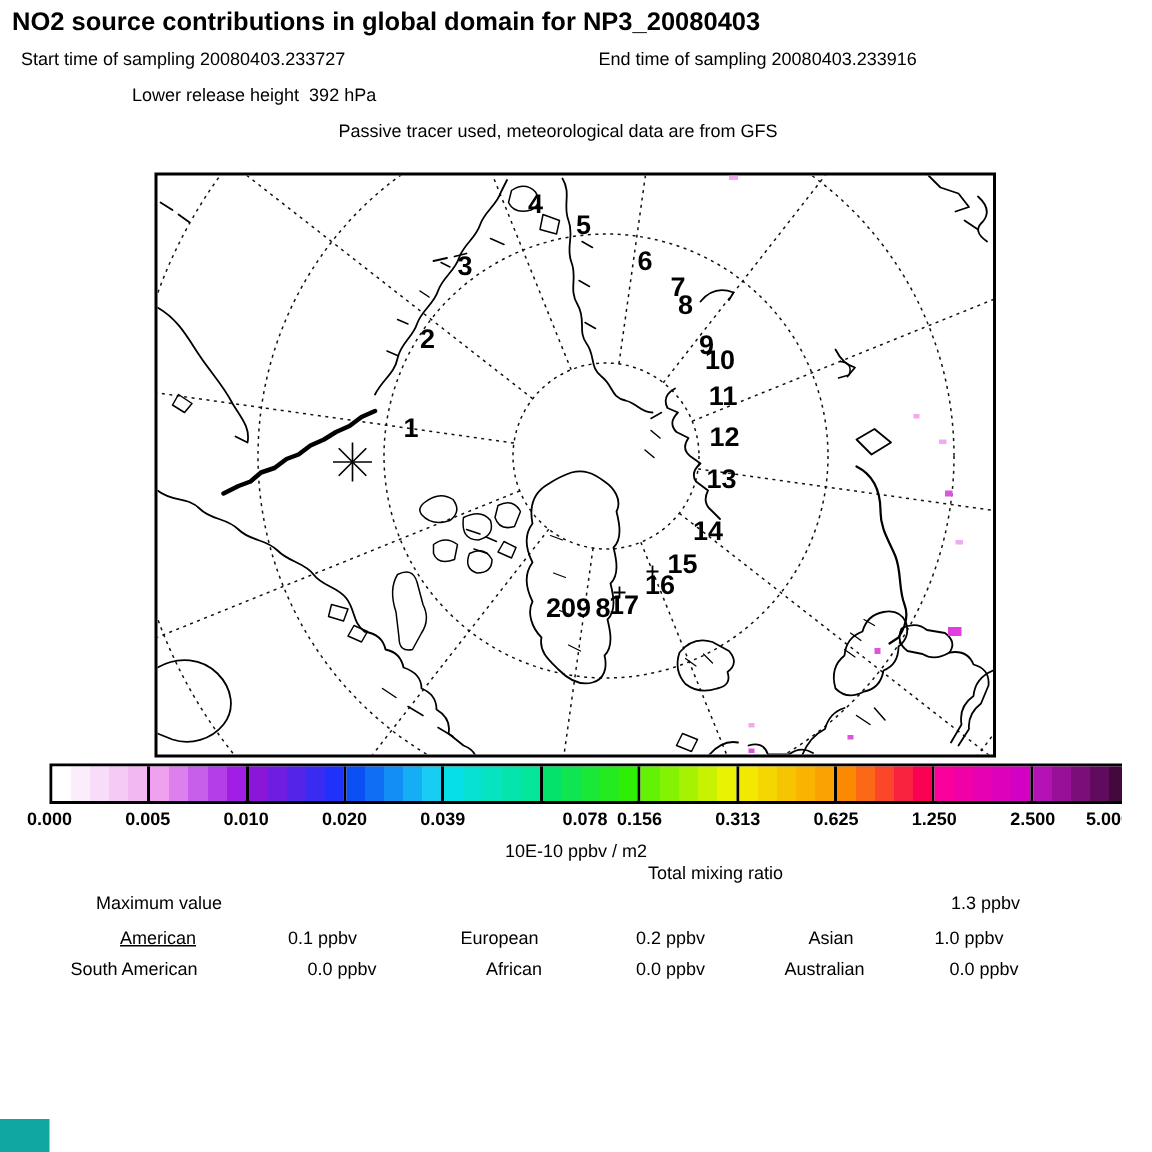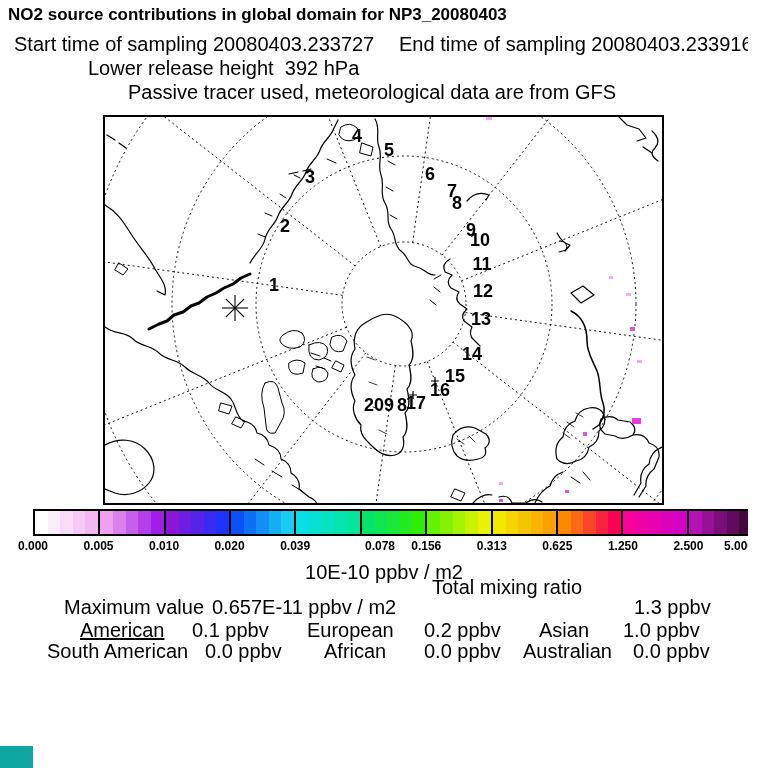--- a/index.html
+++ b/index.html
@@ -1,18 +1,18 @@
 <!DOCTYPE html>
 <html><head>
 <meta charset="utf-8">
 <style>
   html,body{margin:0;padding:0;background:#fff;}
   #page{position:relative;width:748px;height:768px;background:#fff;overflow:hidden;
         font-family:"Liberation Sans",sans-serif;color:#000;}
-  .t{position:absolute;white-space:pre;font-size:20px;line-height:1.1;}
+  .t{position:absolute;white-space:pre;font-size:12px;line-height:1.1;}
   .title{font-weight:bold;font-size:17px;}
   .center{transform:translateX(-50%);}
   #mapwrap{position:absolute;left:103px;top:115px;width:557px;height:386px;
            border:2px solid #000;box-sizing:content-box;background:#fff;}
   #mapsvg{display:block;}
   #colorbar{position:absolute;left:33px;top:509px;width:717px;height:23px;
             border:2px solid #000;display:flex;}
   .cbseg{flex:1 1 0;border-right:2px solid #000;}
   .cbseg:last-child{border-right:none;}
   .tick{position:absolute;top:539px;font-weight:bold;font-size:12px;transform:translateX(-50%);white-space:pre;}
@@ -156,32 +156,31 @@
       <div class="cbseg" style="background: linear-gradient(to right, rgb(251, 138, 1) 0%, rgb(251, 138, 1) 20%, rgb(251, 104, 22) 20%, rgb(251, 104, 22) 40%, rgb(251, 70, 42) 40%, rgb(251, 70, 42) 60%, rgb(250, 35, 63) 60%, rgb(250, 35, 63) 80%, rgb(250, 1, 83) 80%, rgb(250, 1, 83) 100%);"></div>
       <div class="cbseg" style="background: linear-gradient(to right, rgb(250, 1, 157) 0%, rgb(250, 1, 157) 20%, rgb(240, 1, 167) 20%, rgb(240, 1, 167) 40%, rgb(230, 1, 177) 40%, rgb(230, 1, 177) 60%, rgb(220, 1, 186) 60%, rgb(220, 1, 186) 80%, rgb(210, 1, 196) 80%, rgb(210, 1, 196) 100%);"></div>
       <div class="cbseg" style="background: linear-gradient(to right, rgb(181, 18, 181) 0%, rgb(181, 18, 181) 20%, rgb(153, 16, 152) 20%, rgb(153, 16, 152) 40%, rgb(124, 14, 122) 40%, rgb(124, 14, 122) 60%, rgb(96, 11, 93) 60%, rgb(96, 11, 93) 80%, rgb(67, 9, 63) 80%, rgb(67, 9, 63) 100%);"></div>
     </div>
   <div id="ticks">
       <span class="tick" style="left: 33px;">0.000</span>
       <span class="tick" style="left: 98.5455px;">0.005</span>
       <span class="tick" style="left: 164.091px;">0.010</span>
       <span class="tick" style="left: 229.636px;">0.020</span>
       <span class="tick" style="left: 295.182px;">0.039</span>
-      <span class="tick" style="left: 365px; padding-left: 30px;">0.078</span>
+      <span class="tick" style="left: 375px; padding-left: 30px;">0.078</span>
       <span class="tick" style="left: 426.273px;">0.156</span>
       <span class="tick" style="left: 491.818px;">0.313</span>
       <span class="tick" style="left: 557.364px;">0.625</span>
       <span class="tick" style="left: 622.909px;">1.250</span>
       <span class="tick" style="left: 688.455px;">2.500</span>
       <span class="tick" style="left: 739px;">5.000</span>
     </div>
   <div class="t center" style="left:384px;top:561px;">10E-10 ppbv / m2</div>
 
   <div class="t" style="left:64px;top:596px;">Maximum value</div>
-  <div class="t" style="left:212px;top:596px;">0.657E-11 ppbv / m2</div>
   <div class="t" style="left:432px;top:576px;">Total mixing ratio</div>
   <div class="t" style="left:634px;top:596px;">1.3 ppbv</div>
 
   <div class="t" style="left:80px;top:619px;text-decoration:underline;">American</div>
   <div class="t" style="left:192px;top:619px;">0.1 ppbv</div>
   <div class="t" style="left:307px;top:619px;">European</div>
   <div class="t" style="left:424px;top:619px;">0.2 ppbv</div>
   <div class="t" style="left:539px;top:619px;">Asian</div>
   <div class="t" style="left:623px;top:619px;">1.0 ppbv</div>
 

